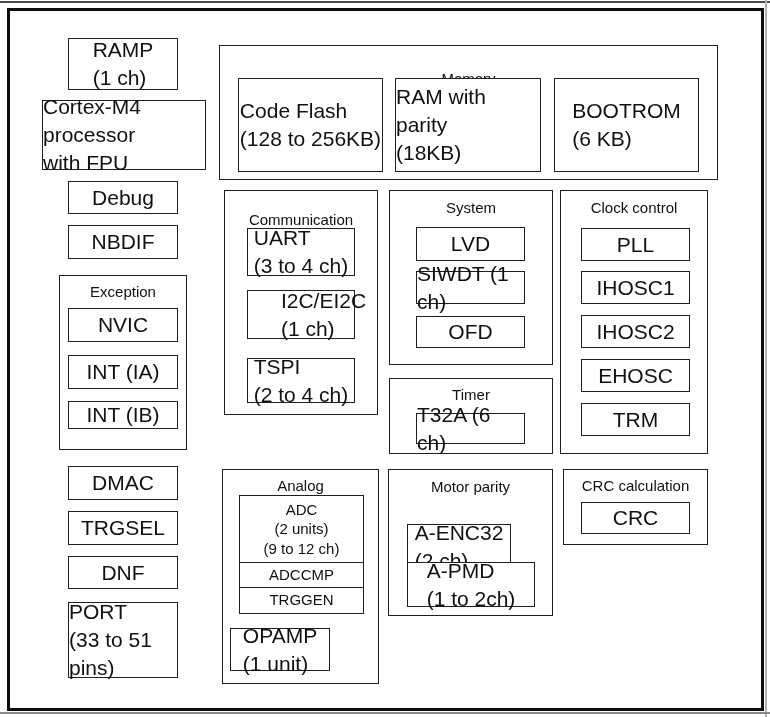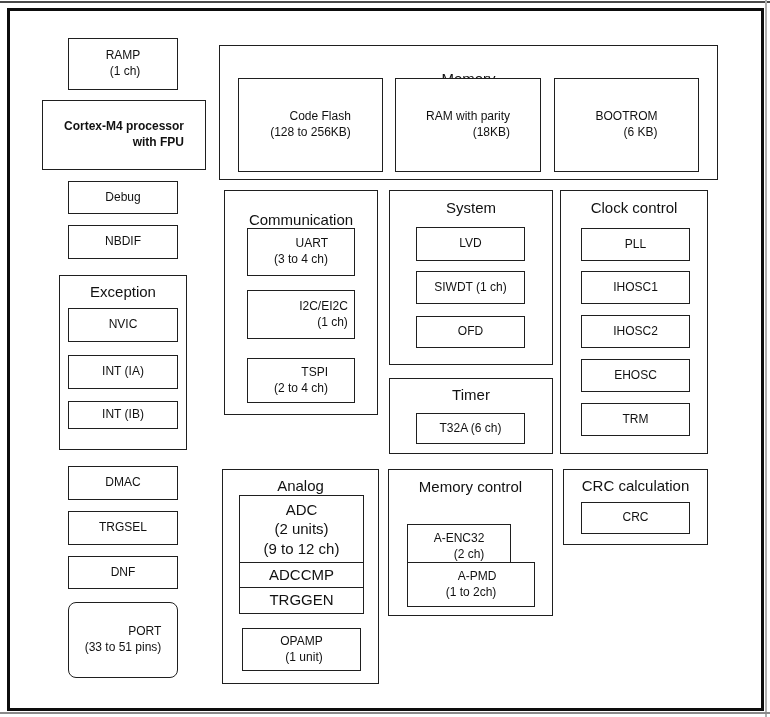--- a/index.html
+++ b/index.html
@@ -31,46 +31,46 @@
     position: absolute;
     box-sizing: border-box;
     background: #ffffff;
     border: 1.5px solid #1f1f1f;
   }
   .group { border-width: 1.8px; }
   .box {
     display: flex;
     align-items: center;
     justify-content: center;
-    text-align: right;
+    text-align: left;
     white-space: pre-line;
-    font-size: 12px;
+    font-size: 21px;
     line-height: 1.32;
   }
   .group-title {
     position: absolute;
     left: 0; right: 0;
     text-align: center;
     font-size: 15px;
     white-space: pre-line;
   }
   
   .b-ramp   { left:68px;  top:38px;  width:110px; height:52px; }
-  .b-cortex { left:42px;  top:100px; width:164px; height:70px;font-weight:bold; }
+  .b-cortex { left:42px;  top:100px; width:164px; height:70px; }
   .b-debug  { left:68px;  top:181px; width:110px; height:33px; }
   .b-nbdif  { left:68px;  top:225px; width:110px; height:34px; }
   .g-exception { left:59px; top:275px; width:128px; height:175px; }
   .g-exception .group-title { top:7px; }
   .b-nvic   { left:68px;  top:308px; width:110px; height:34px; }
   .b-intia  { left:68px;  top:355px; width:110px; height:34px; }
   .b-intib  { left:68px;  top:401px; width:110px; height:28px; }
   .b-dmac   { left:68px;  top:466px; width:110px; height:34px; }
   .b-trgsel { left:68px;  top:511px; width:110px; height:34px; }
   .b-dnf    { left:68px;  top:556px; width:110px; height:33px; }
-  .b-port   { left:68px;  top:602px; width:110px; height:76px;border-radius:8px; }
+  .b-port   { left:68px;  top:602px; width:110px; height:76px; }
   
   .g-memory { left:219px; top:45px;  width:499px; height:135px; }
   .g-memory .group-title { top:24px; }
   .b-codeflash { left:238px; top:78px; width:145px; height:94px; }
   .b-ram       { left:395px; top:78px; width:146px; height:94px; }
   .b-bootrom   { left:554px; top:78px; width:145px; height:94px; }
   
   .g-comm { left:224px; top:190px; width:154px; height:225px; }
   .g-comm .group-title { top:20px; }
   .b-uart { left:247px; top:228px; width:108px; height:48px; }
@@ -102,21 +102,21 @@
     box-sizing:border-box; border:1.5px solid #1f1f1f; background:#fff;
     display:flex; flex-direction:column;
   }
   .stack .cell {
     display:flex; align-items:center; justify-content:center;
     text-align:center; white-space:pre-line; font-size:15px; line-height:1.3;
   }
   .cell-adc    { height:66px; }
   .cell-adccmp { height:25px; border-top:1.5px solid #1f1f1f; box-sizing:border-box; }
   .cell-trggen { height:25px; border-top:1.5px solid #1f1f1f; box-sizing:border-box; }
-  .b-opamp { left:242px; top:628px; width:119px; height:43px; }
+  .b-opamp { left:230px; top:628px; width:100px; height:43px; }
   
   .g-motor { left:388px; top:469px; width:165px; height:147px; }
   .g-motor .group-title { top:8px; }
   .b-aenc32 { left:407px; top:524px; width:104px; height:46px; }
   .b-apmd   { left:407px; top:562px; width:128px; height:45px; }
   
   .g-crc { left:563px; top:469px; width:145px; height:76px; }
   .g-crc .group-title { top:7px; }
   .b-crc { left:581px; top:502px; width:109px; height:32px; }
 </style>
@@ -197,21 +197,21 @@
     <div class="cell cell-adc">ADC
 (2 units)
 (9 to 12 ch)</div>
     <div class="cell cell-adccmp">ADCCMP</div>
     <div class="cell cell-trggen">TRGGEN</div>
   </div>
   <div class="box b-opamp">OPAMP
 (1 unit)</div>
 
   <div class="group g-motor">
-    <div class="group-title">Memory control</div>
+    <div class="group-title">Motor parity</div>
   </div>
   <div class="box b-aenc32">A-ENC32
 (2 ch)</div>
   <div class="box b-apmd">A-PMD
 (1 to 2ch)</div>
 
   <div class="group g-crc">
     <div class="group-title">CRC calculation</div>
   </div>
   <div class="box b-crc">CRC</div>

